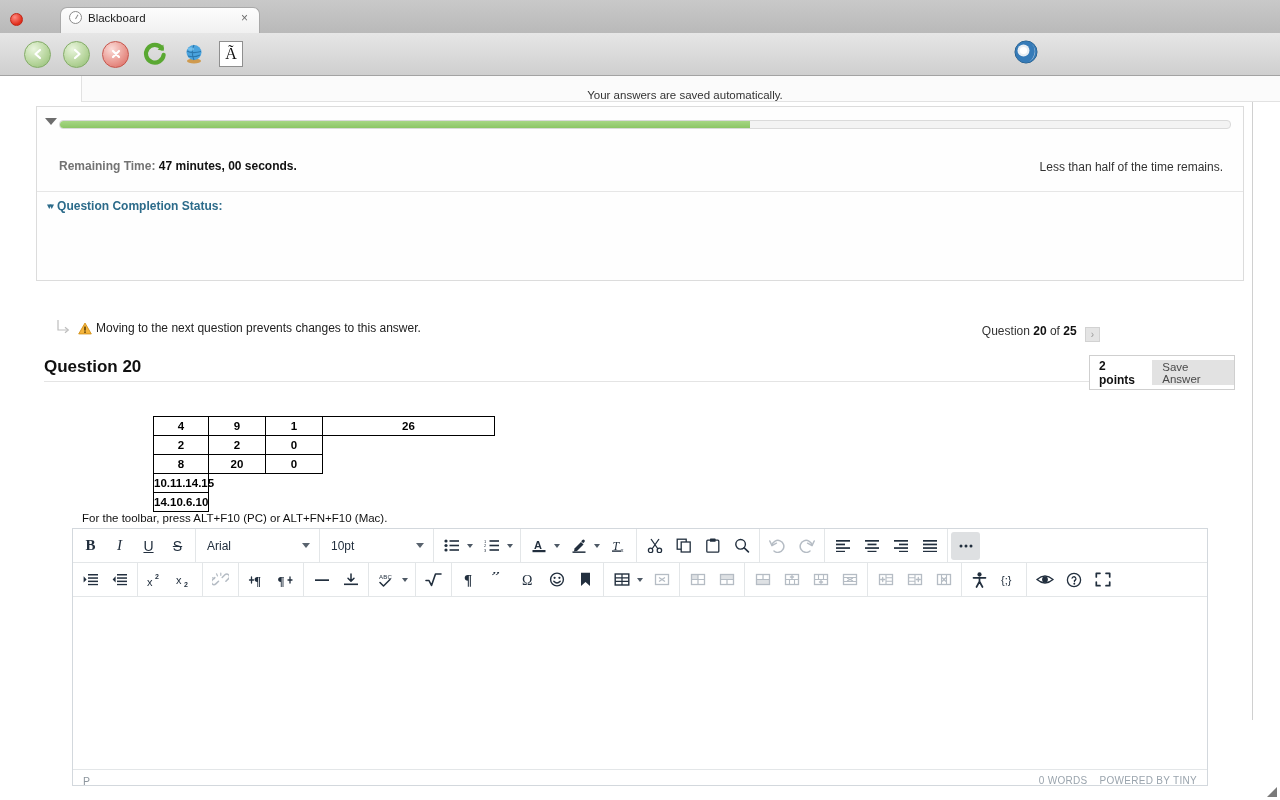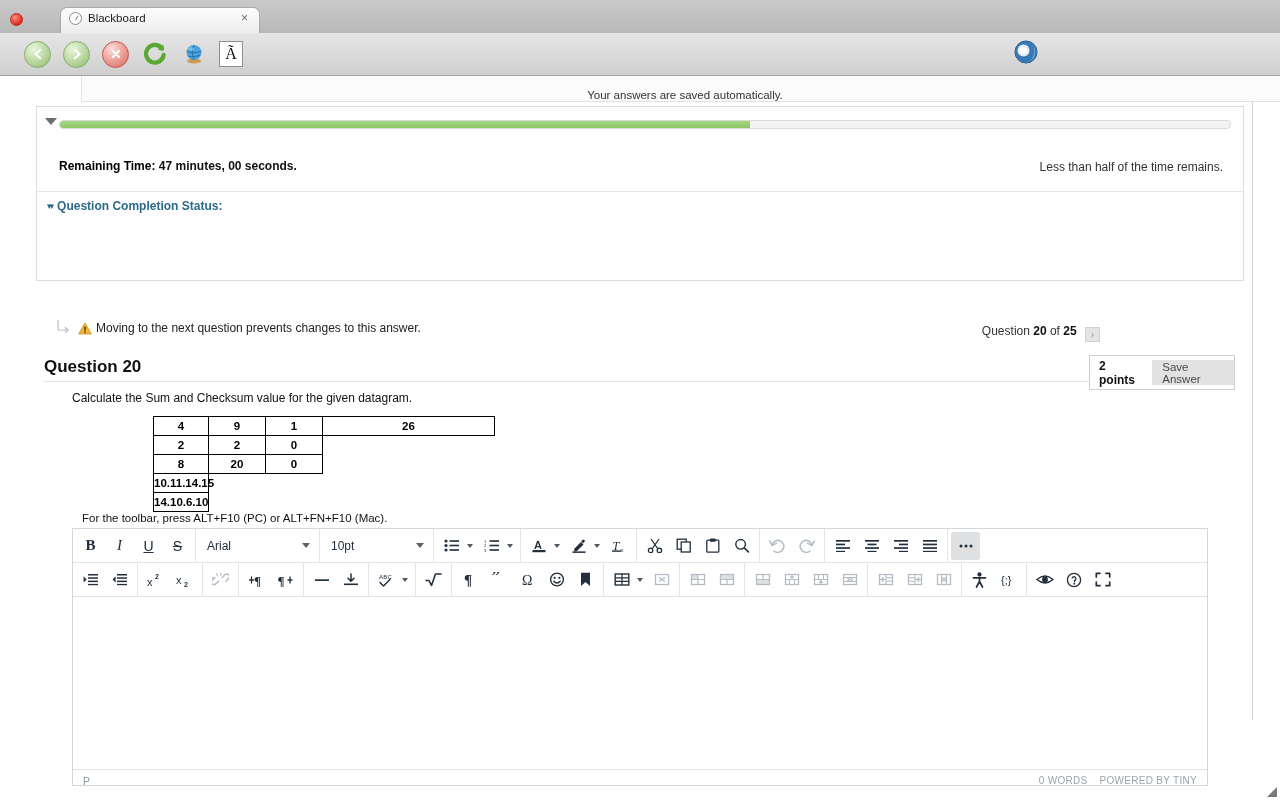--- a/index.html
+++ b/index.html
@@ -25,21 +25,21 @@
     position: absolute; left: 10px; top: 13px; width: 13px; height: 13px;
     border-radius: 50%;
     background: radial-gradient(circle at 35% 30%, #ff8a80, #e02d1b 70%);
     border: 1px solid #c12516;
   }
   #tab {
     position: absolute; left: 60px; top: 7px; width: 200px; height: 26px;
     background: linear-gradient(#fdfdfd, #ededed);
     border: 1px solid #a9a9a9; border-bottom: none;
     border-radius: 7px 7px 0 0;
-    display: flex; align-items: flex-start; padding: 4px 8px;
+    display: flex; align-items: flex-end; padding: 16px 8px;
   }
   #tab-favicon {
     width: 13px; height: 13px; border-radius: 50%;
     border: 1px solid #8b8b8b; margin-right: 6px; flex: 0 0 auto;
     position: relative; background: #fff;
   }
   #tab-favicon::after {
     content: ""; position: absolute; left: 5px; top: 2px;
     width: 1px; height: 5px; background: #8b8b8b;
     transform: rotate(30deg); transform-origin: bottom;
@@ -106,21 +106,21 @@
   #progress-fill {
     position: absolute; left: 0; top: 0; height: 100%;
     background: linear-gradient(#a6d684, #8cc666);
     border-radius: 4px 0 0 4px;
   }
   #remaining-line {
     position: absolute; left: 22px; top: 52px; font-size: 12px;
     color: #2c6b8a; font-weight: bold; white-space: nowrap;
   }
   #remaining-line .val { color: #111; }
-  #remaining-label { color: #000000; }
+  #remaining-label { color: #737373; }
   #time-hint {
     position: absolute; right: 20px; top: 53px; font-size: 12px; color: #333;
   }
   #timer-divider {
     position: absolute; left: 0; top: 84px; width: 100%; height: 1px; background: #e6e6e6;
   }
   #qcs-row {
     position: absolute; left: 10px; top: 92px;
     display: flex; align-items: center; gap: 5px;
   }
@@ -344,21 +344,20 @@
     </div>
 
     <div id="question-heading">Question 20</div>
     <div id="question-rule"></div>
 
     <div id="points-box">
       <span id="points-label">2 points</span>
       <span id="save-answer-btn">Save Answer</span>
     </div>
 
-    <div id="question-prompt">Calculate the Sum and Checksum value for the given datagram.</div>
 
     <table id="datagram-table">
       <tbody>
           <tr>
             <td style="width: 55px;">4</td>
             <td style="width: 57px;">9</td>
             <td style="width: 57px;">1</td>
             <td style="width: 172px;">26</td>
           </tr>
           <tr>

